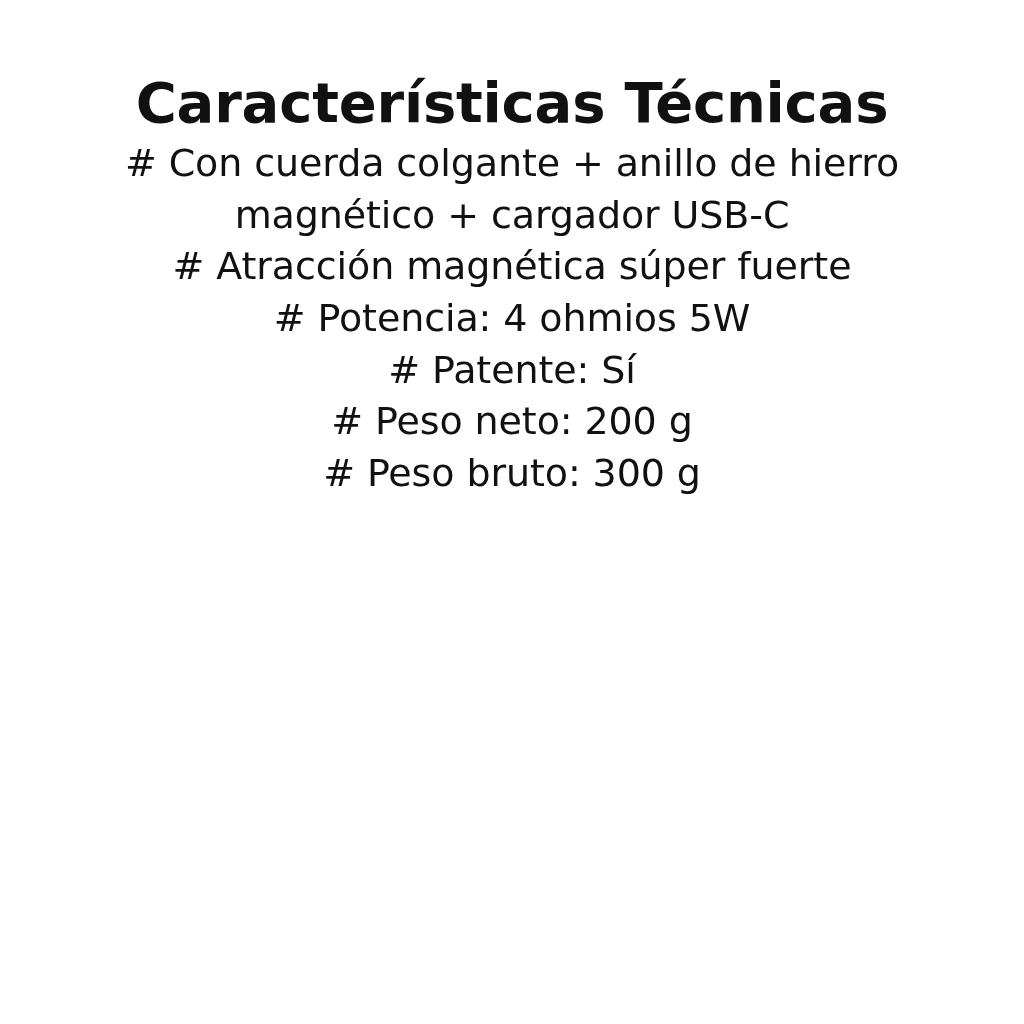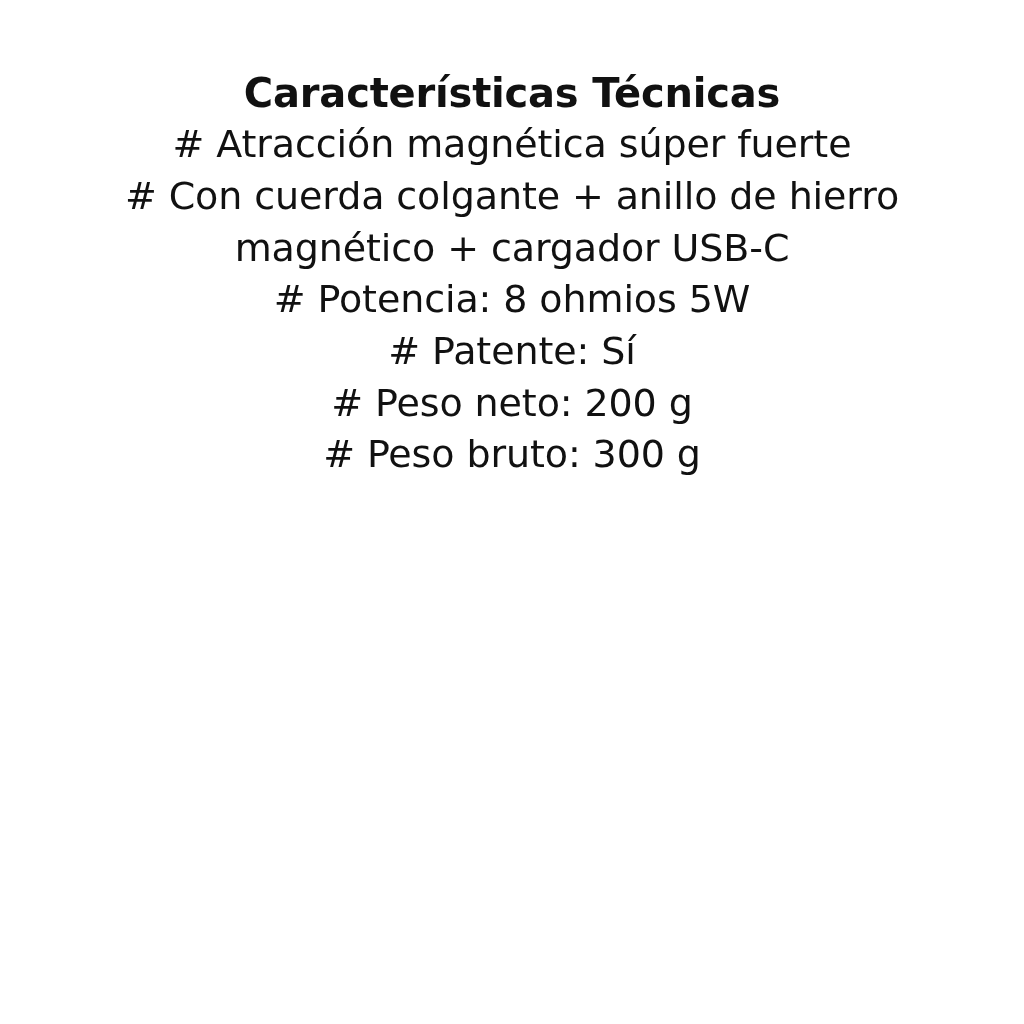--- a/index.html
+++ b/index.html
@@ -18,21 +18,21 @@
     width: 1024px;
     height: 1024px;
     box-sizing: border-box;
     padding: 70px 40px 40px 40px;
     display: flex;
     flex-direction: column;
     align-items: center;
     justify-content: flex-start;
   }
   .spec-title {
-    font-size: 40px;
+    font-size: 56px;
     font-weight: bold;
     line-height: 1.18;
     text-align: center;
     letter-spacing: -0.2px;
     margin: 0 0 2px 0;
     color: #111111;
   }
   .spec-lines {
     width: 100%;
     display: flex;
@@ -48,20 +48,20 @@
     max-width: 960px;
     letter-spacing: -0.1px;
   }
 </style>
 </head>
 <body>
 
 <div class="spec-sheet">
   <h1 class="spec-title">Características Técnicas</h1>
   <div class="spec-lines">
+    <div class="spec-line"># Con cuerda colgante + anillo de hierro magnético + cargador USB-C</div>
     <div class="spec-line"># Atracción magnética súper fuerte</div>
-    <div class="spec-line"># Con cuerda colgante + anillo de hierro magnético + cargador USB-C</div>
-    <div class="spec-line"># Potencia: 8 ohmios 5W</div>
+    <div class="spec-line"># Potencia: 4 ohmios 5W</div>
     <div class="spec-line"># Patente: Sí</div>
     <div class="spec-line"># Peso neto: 200 g</div>
     <div class="spec-line"># Peso bruto: 300 g</div>
   </div>
 </div>
 
 </body></html>

